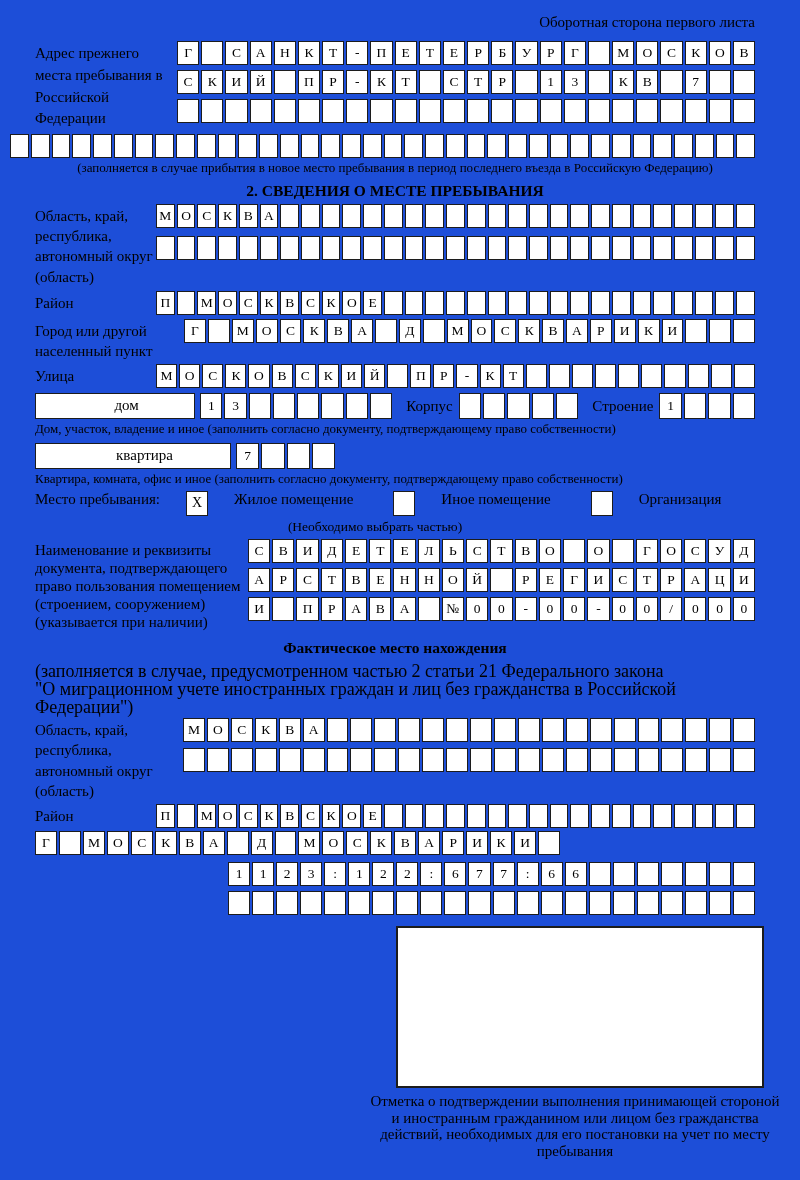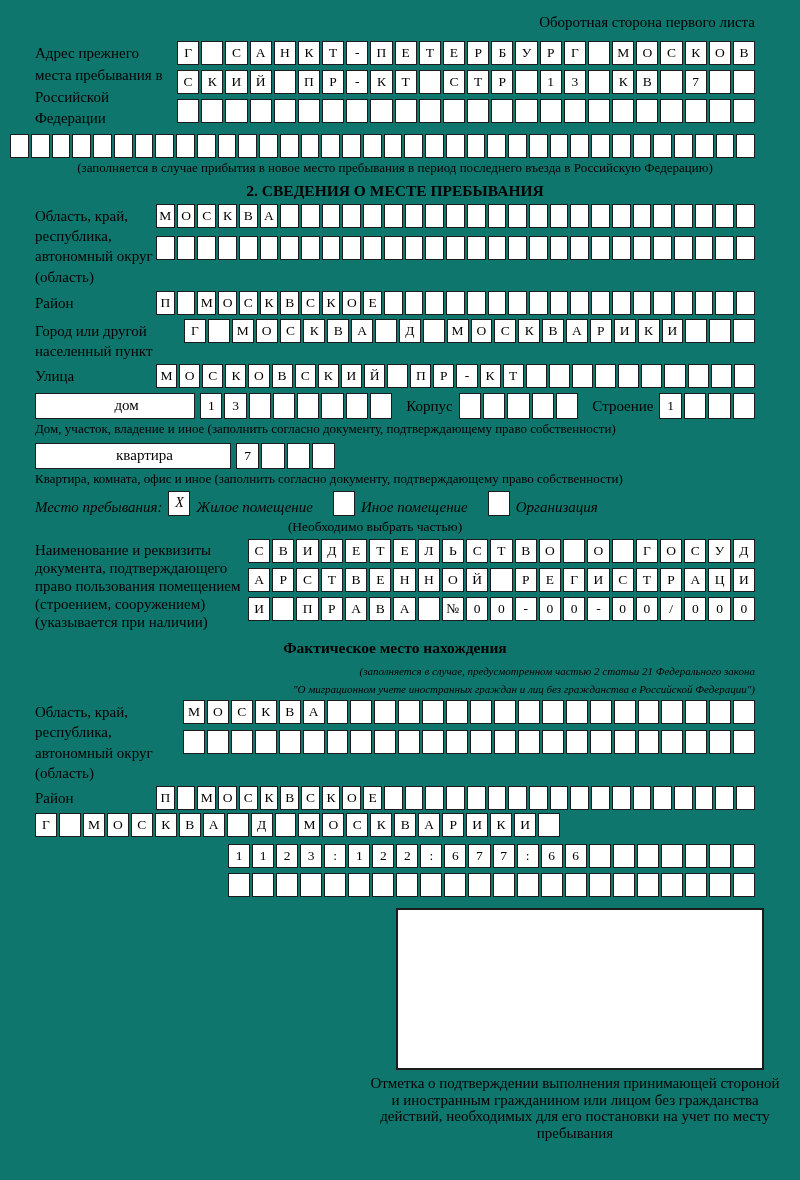--- a/index.html
+++ b/index.html
@@ -1,18 +1,18 @@
 <!DOCTYPE html>
 <html><head>
 <meta charset="utf-8">
 <style>
   * { box-sizing: border-box; margin: 0; padding: 0; }
   html,body { background:#ffffff; }
   body { font-family:"Liberation Serif", serif; color:#000; }
-  .page { width:800px; height:1180px; padding:14px 45px 0 35px; overflow:hidden; background:#0f766e; position:relative; }
+  .page { width:800px; height:1180px; padding:14px 45px 0 35px; overflow:hidden; background:#1d4ed8; position:relative; }
 
   .header-note { text-align:right; font-size:15px; margin-bottom:10px; }
 
   .frow { display:flex; align-items:flex-start; }
   .flabel { font-size:15px; line-height:1.35; padding-top:2px; }
   .col { display:flex; flex-direction:column; }
 
   .cells { display:flex; gap:2px; }
   .cell { flex:1 1 0; height:24px; border:1.5px solid #1c1c1c; font-size:13.5px; line-height:21px; text-align:center; overflow:hidden; background:#fff; }
 
@@ -39,30 +39,30 @@
   .dom-row { display:flex; align-items:center; margin-top:5px; }
   .widebox { border:1.5px solid #1c1c1c; height:26px; text-align:center; font-size:15px; line-height:23px; background:#fff;padding-left:23px; }
   .dom-box { width:165px; }
   .kv-box { width:196px; }
   .w-dom8 { width:199px; margin-left:5px; }
   .inline-label { font-size:15px; margin:0 6px 0 14px; }
   .w-k5 { width:124px; }
   .w-s4 { width:99px; }
   .dom-row .cell { height:26px; line-height:23px; }
 
-  .mesto-row { display:flex; align-items:flex-end; margin-top:3px; font-size:15px; gap:6px;font-style:italic; }
+  .mesto-row { display:flex; align-items:flex-start; margin-top:3px; font-size:15px; gap:26px; }
   .checkbox { width:22px; height:25px; border:1.5px solid #1c1c1c; text-align:center; line-height:22px; font-size:14px; flex:0 0 22px; background:#fff; }
   .cb-far { margin-left:14px; }
   .note-sel { text-align:center; font-size:13.5px; margin:3px 40px 4px 0; }
 
   .doc-label { flex:0 0 213px; font-size:15px; line-height:18px; }
   .w-doc { width:507px; }
 
   .fact-title { text-align:center; font-weight:bold; font-size:15.5px; margin:8px 0 5px; }
-  .fact-note { text-align:right; font-size:11px; line-height:18px;font-style:italic; }
+  .fact-note { text-align:left; font-size:18px; line-height:18px; }
 
   .l-fo { flex:0 0 148px; }
   .w-fo { width:572px; }
   .l-fg { flex:0 0 195px; line-height:1.3; }
   .w-fg { width:525px; }
 
   .kadastr { position:relative; min-height:56px; margin-top:7px; }
   .l-fk { position:absolute; left:0; top:0; width:186px; font-size:15px; line-height:1.35; }
   .kadastr .col { margin-left:193px; gap:5px; }
   .w-fk { width:527px; }

